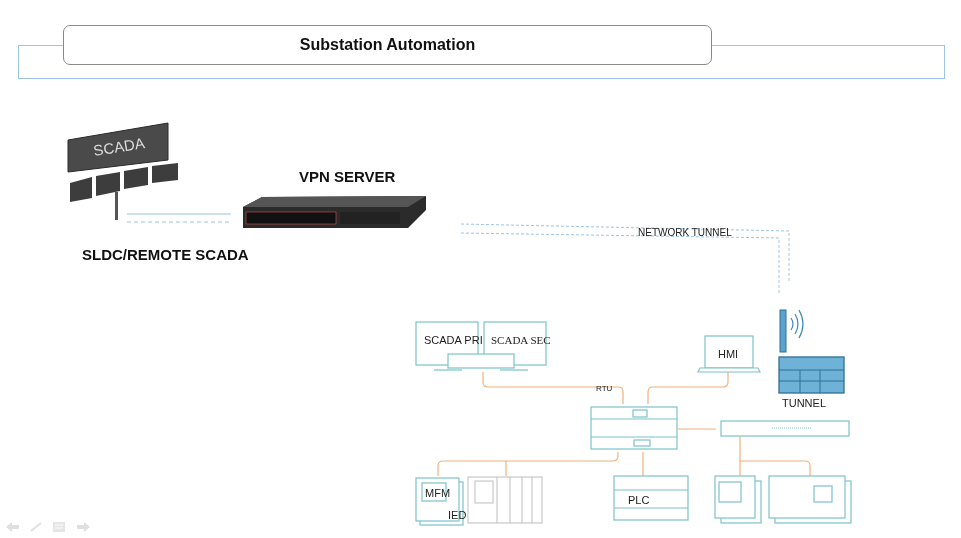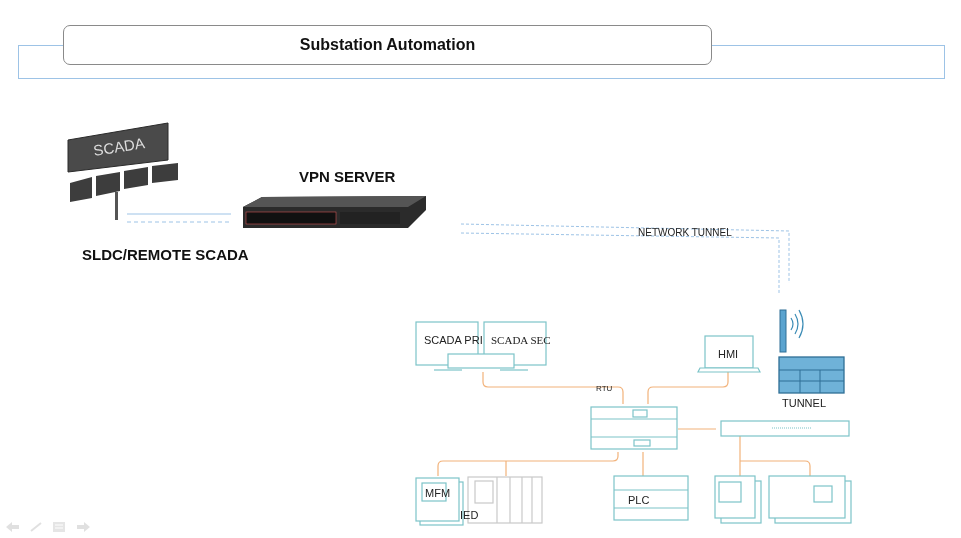--- a/index.html
+++ b/index.html
@@ -128,21 +128,21 @@
 <div class="abs lbl" style="left:82px;top:246px;">SLDC/REMOTE SCADA</div>
 <div class="abs lbl" style="left:299px;top:168px;">VPN SERVER</div>
 <div class="abs sm" style="left:590px;top:227px;font-size:10px;margin-left:48px;">NETWORK TUNNEL</div>
 
 <div class="abs sm" style="left:424px;top:334px;">SCADA PRI</div>
 <div class="abs sm" style="left:491px;top:334px;font-family:Liberation Serif, serif;">SCADA SEC</div>
 <div class="abs sm" style="left:718px;top:348px;font-size:11px;">HMI</div>
 <div class="abs sm" style="left:782px;top:397px;">TUNNEL</div>
 <div class="abs sm" style="left:596px;top:384px;font-size:8px;">RTU</div>
 <div class="abs sm" style="left:425px;top:487px;">MFM</div>
-<div class="abs sm" style="left:460px;top:509px;">IED</div>
+<div class="abs sm" style="left:448px;top:509px;">IED</div>
 <div class="abs sm" style="left:628px;top:494px;">PLC</div>
 
 <div class="nav" style="left:6px;">
   <svg width="14" height="10" style="position:static">
       <polygon points="0,5 6,0 6,3 13,3 13,7 6,7 6,10" fill="#888"></polygon>
     </svg>
 </div>
 <div class="nav" style="left:30px;">
   <svg width="12" height="10" style="position:static">
       <line x1="1" y1="9" x2="11" y2="1" stroke="#888" stroke-width="2"></line>

